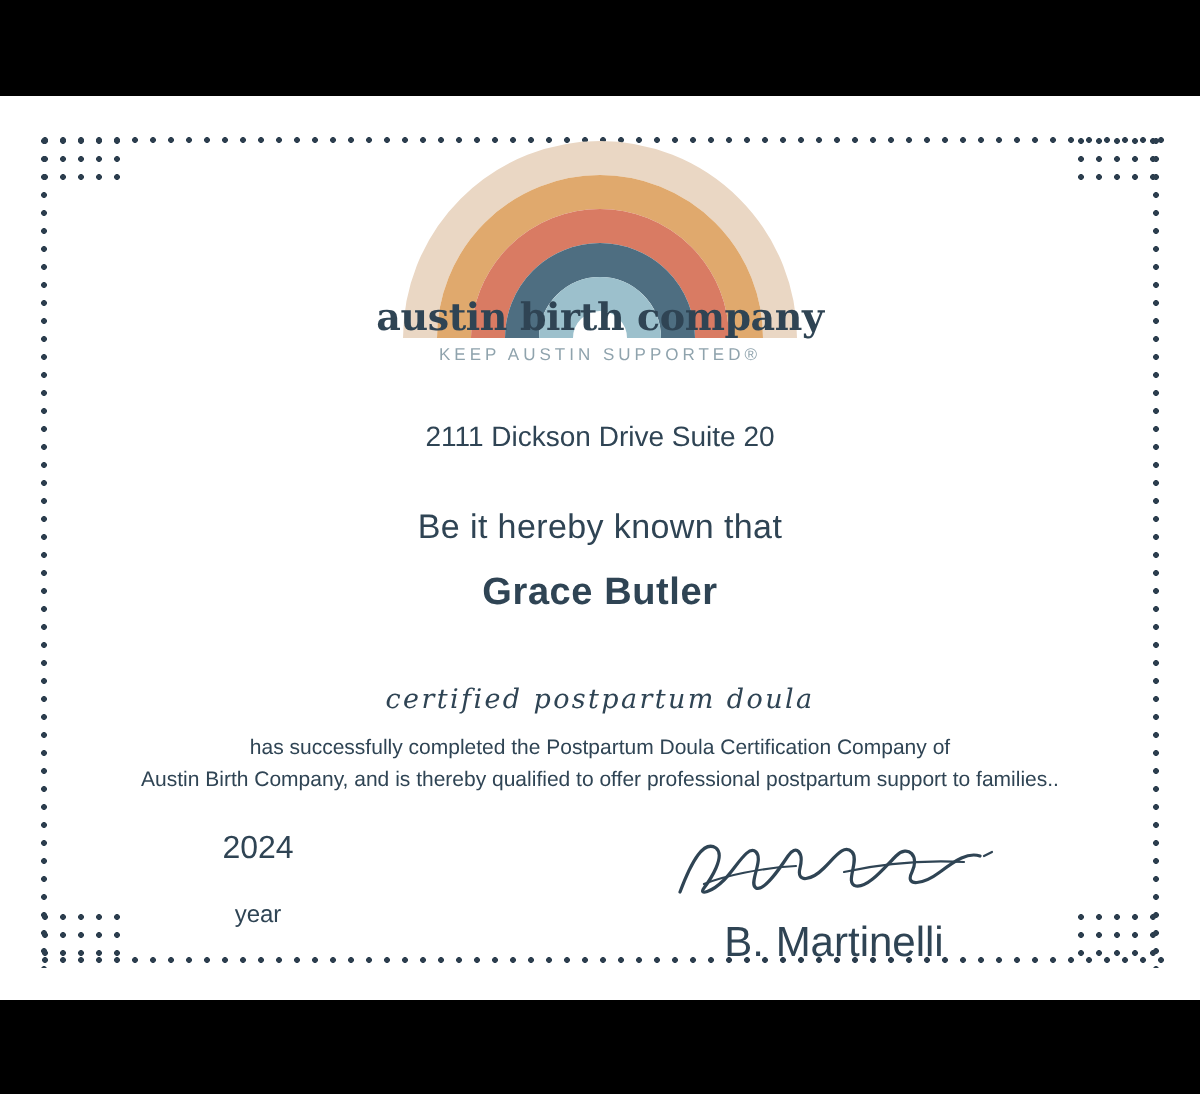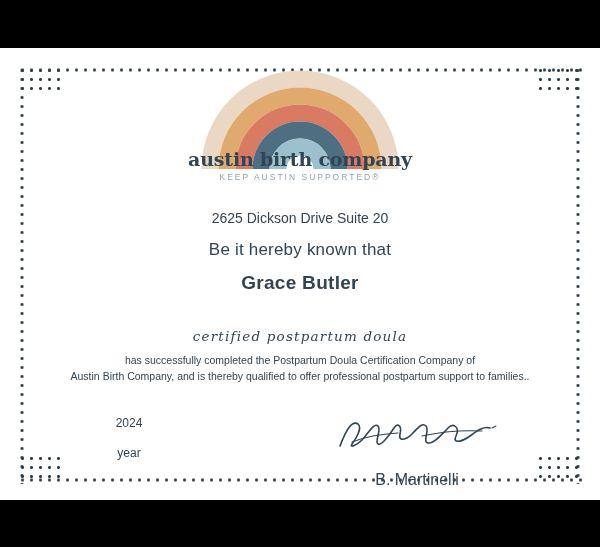--- a/index.html
+++ b/index.html
@@ -102,21 +102,21 @@
     font-size: 14px;
     color: #2f4454;
     line-height: 19px;
   }
   #address-line-1 { margin-top: 5px; }
 
   #intro-text {
     font-family: "Liberation Sans", sans-serif;
     font-size: 17px;
     color: #2f4454;
-    margin-top: 12px;
+    margin-top: 26px;
     letter-spacing: 0.2px;
   }
   #recipient-name {
     font-family: "Liberation Sans", sans-serif;
     font-weight: bold;
     font-size: 19px;
     color: #2f4454;
     margin-top: 12px;
     letter-spacing: 0.3px;
   }
@@ -145,21 +145,21 @@
   }
   #year-block {
     position: absolute;
     left: 24px;
     top: 0;
     text-align: center;
     width: 90px;
   }
   #year-value {
     font-family: "Liberation Sans", sans-serif;
-    font-size: 12px;
+    font-size: 16px;
     color: #2f4454;
   }
   #year-label {
     font-family: "Liberation Sans", sans-serif;
     font-size: 12px;
     color: #2f4454;
     margin-top: 16px;
     text-align: center;
   }
   #signature-block {
@@ -168,23 +168,23 @@
     top: -4px;
     width: 230px;
     text-align: center;
   }
   #signature-mark {
     display: block;
     margin: 0 auto;
   }
   #signatory-name {
     font-family: "Liberation Sans", sans-serif;
-    font-size: 16px;
-    color: #2f4454;
-    margin-top: 15px;
+    font-size: 21px;
+    color: #2f4454;
+    margin-top: 4px;
   }
 </style>
 </head>
 <body>
 
 <div id="certificate-page">
   <div id="certificate-canvas">
 
     <div class="dot-border dot-row" id="border-top"></div>
     <div class="dot-border dot-row" id="border-bottom"></div>
@@ -205,21 +205,21 @@
             <path d="M27 105 A73 73 0 0 1 173 105" stroke="#e0a96d" stroke-width="17"></path>
             <path d="M44 105 A56 56 0 0 1 156 105" stroke="#d97b63" stroke-width="17"></path>
             <path d="M61 105 A39 39 0 0 1 139 105" stroke="#4e6e81" stroke-width="17"></path>
             <path d="M78 105 A22 22 0 0 1 122 105" stroke="#9cc0cc" stroke-width="17"></path>
           </g>
         </svg>
         <div id="brand-name">austin birth company</div>
         <div id="brand-tagline">KEEP AUSTIN SUPPORTED®</div>
       </div>
 
-      <div id="address-line-1">2625 Dickson Drive Suite 20</div>
+      <div id="address-line-1">2111 Dickson Drive Suite 20</div>
 
       <div id="intro-text">Be it hereby known that</div>
       <div id="recipient-name">Grace Butler</div>
       <div id="credential-title">certified postpartum doula</div>
       <div id="body-line-1">has successfully completed the Postpartum Doula Certification Company of</div>
       <div id="body-line-2">Austin Birth Company, and is thereby qualified to offer professional postpartum support to families..</div>
     </div>
 
     <div id="footer">
       <div id="year-block">

